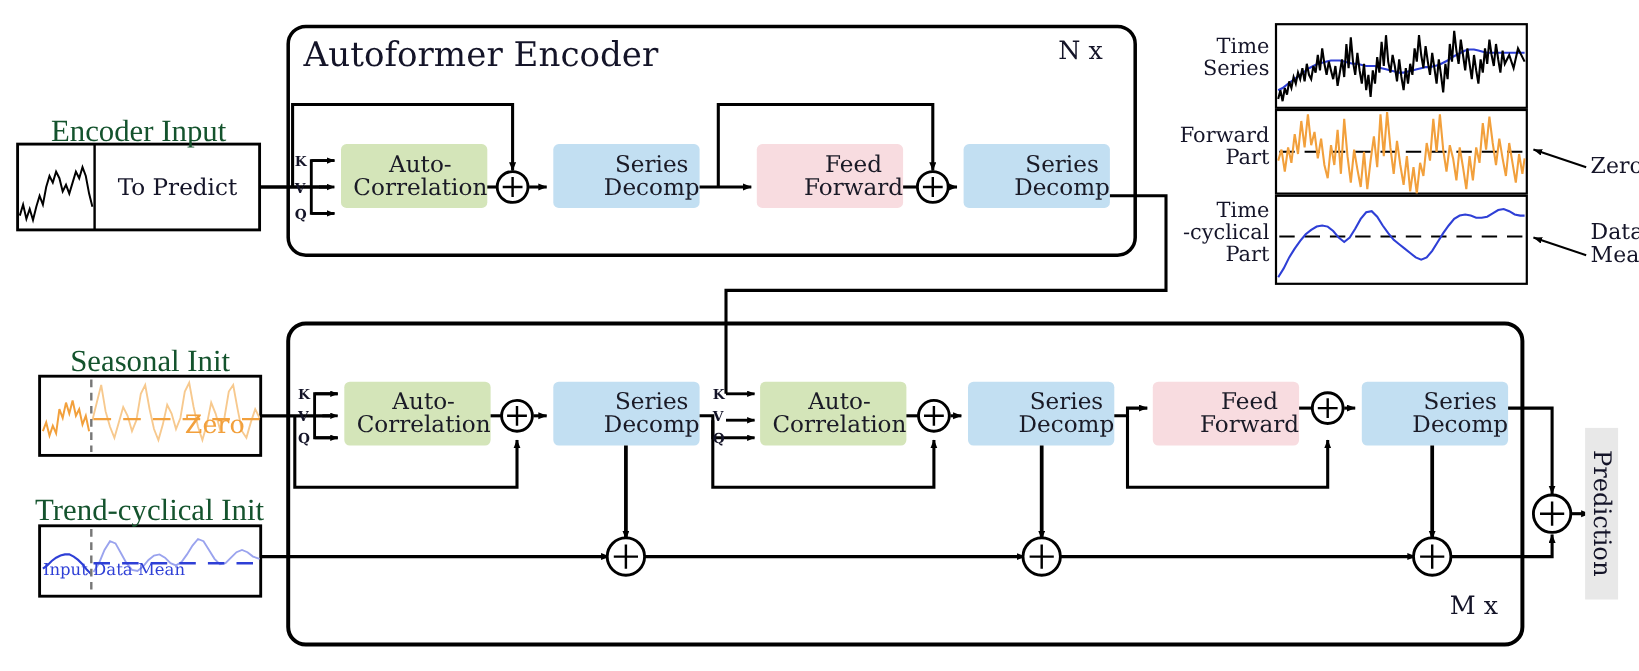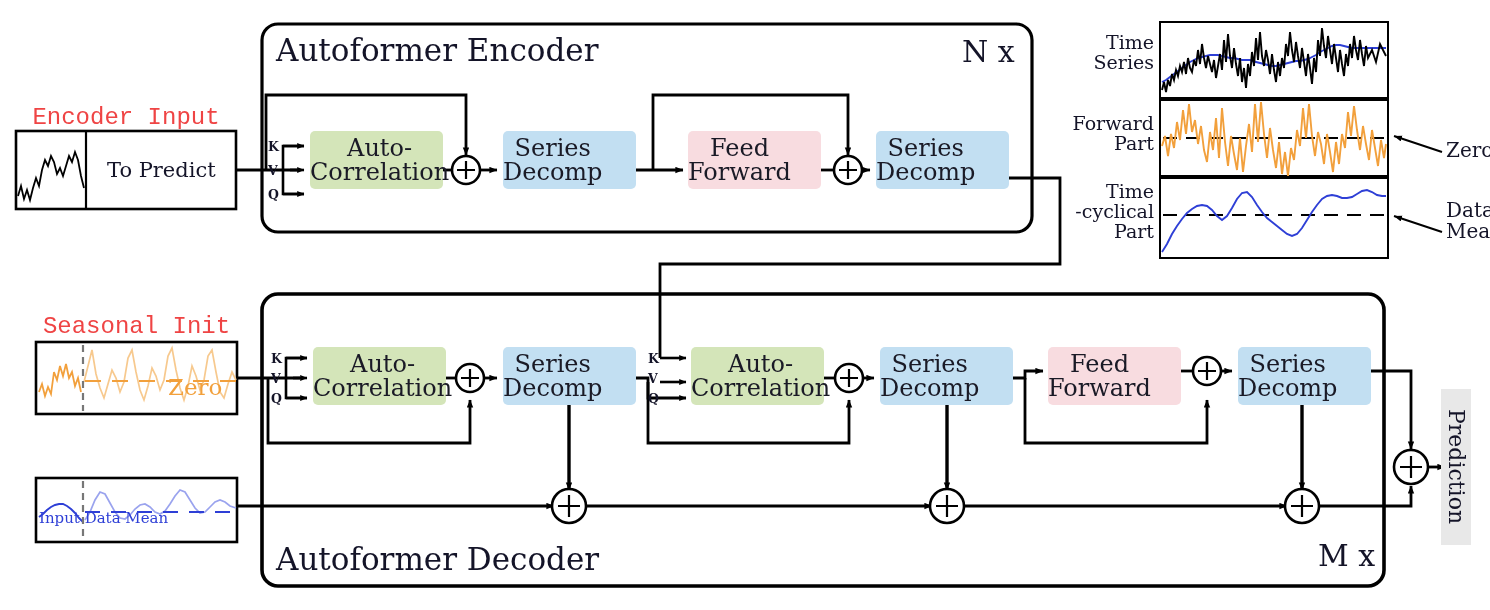--- a/index.html
+++ b/index.html
@@ -2,44 +2,44 @@
 <html><head>
 <meta charset="utf-8">
 <title>Autoformer Architecture</title>
 <style>
   html,body{margin:0;padding:0;background:#ffffff;}
   body{font-family:"DejaVu Serif", serif;}
   #stage{position:relative;width:1490px;height:610px;overflow:hidden;background:#fff;}
   #svgroot{position:absolute;left:0;top:0;width:1490px;height:610px;}
 
   .blk-label{
-    position:absolute;display:flex;align-items:center;justify-content:flex-start;
+    position:absolute;display:flex;align-items:center;justify-content:flex-end;
     text-align:center;line-height:1.02;color:#1a1a26;
-    font-family:"DejaVu Serif", serif;font-size:24px;pointer-events:none;
+    font-family:"DejaVu Serif", serif;font-size:21px;pointer-events:none;
   }
   .kvq{
     position:absolute;font-family:"DejaVu Serif", serif;font-weight:bold;
     font-size:12.5px;color:#141428;letter-spacing:0px;
   }
   .container-title{
     position:absolute;font-family:"DejaVu Serif", serif;font-size:31px;color:#141428;
   }
   .rep-label{
-    position:absolute;font-family:"DejaVu Serif", serif;font-size:30px;color:#141428;
+    position:absolute;font-family:"DejaVu Serif", serif;font-size:23px;color:#141428;
   }
   .panel-label{
     position:absolute;font-family:"DejaVu Serif", serif;font-size:19px;color:#141428;
     text-align:right;line-height:1.05;
   }
   .panel-note{
     position:absolute;font-family:"DejaVu Serif", serif;font-size:20px;color:#141428;
     line-height:1.05;
   }
   .io-title{
-    position:absolute;font-family:Liberation Mono, monospace;font-size:24px;color:#ef4444;
+    position:absolute;font-family:Liberation Serif, serif;font-size:28px;color:#14532d;
     text-align:center;
   }
   .pred-label{
     position:absolute;background:#e8e8e8;color:#141428;
     font-family:"DejaVu Serif", serif;font-size:22px;
     writing-mode:vertical-rl;text-orientation:mixed;
     display:flex;align-items:center;justify-content:center;
   }
   .topredict{
     position:absolute;font-family:"DejaVu Serif", serif;font-size:21px;color:#141428;
@@ -245,21 +245,20 @@
   </div>
   <div class="blk-label" style="left:876px;top:131px;width:133px;height:58px;">
     <span><span>Series</span><br>
     <span>Decomp</span></span>
   </div>
 
   <div class="kvq" style="left:268px;top:139px;">K</div>
   <div class="kvq" style="left:268px;top:163px;">V</div>
   <div class="kvq" style="left:268px;top:187px;">Q</div>
 
-  <div class="container-title" style="left:276px;top:541px;">Autoformer Decoder</div>
   <div class="rep-label" style="left:1318px;top:538px;">M x</div>
 
   <div class="blk-label" style="left:313px;top:347px;width:133px;height:58px;">
     <span><span>Auto-</span><br>
     <span>Correlation</span></span>
   </div>
   <div class="blk-label" style="left:503px;top:347px;width:133px;height:58px;">
     <span><span>Series</span><br>
     <span>Decomp</span></span>
   </div>
@@ -289,20 +288,21 @@
   <div class="kvq" style="left:648px;top:391px;">Q</div>
 
   <div class="pred-label" style="left:1441px;top:389px;width:30px;height:156px;">Prediction</div>
 
   <div class="io-title" style="left:16px;top:104px;width:220px;">Encoder Input</div>
   <div class="topredict" style="left:107px;top:158px;">To Predict</div>
 
   <div class="io-title" style="left:36px;top:313px;width:201px;">Seasonal Init</div>
   <div class="inset-txt" style="left:168px;top:374px;font-size:23px;color:#f2a03c;">Zero</div>
 
+  <div class="io-title" style="left:16px;top:449px;width:240px;">Trend-cyclical Init</div>
   <div class="inset-txt" style="left:39px;top:509px;font-size:15px;color:#2e3fd6;">Input Data Mean</div>
 
   <div class="panel-label" style="left:1060px;top:33px;width:94px;">
     <span>Time</span><br>
     <span>Series</span>
   </div>
   <div class="panel-label" style="left:1046px;top:114px;width:108px;">
     <span>Forward</span><br>
     <span>Part</span>
   </div>

